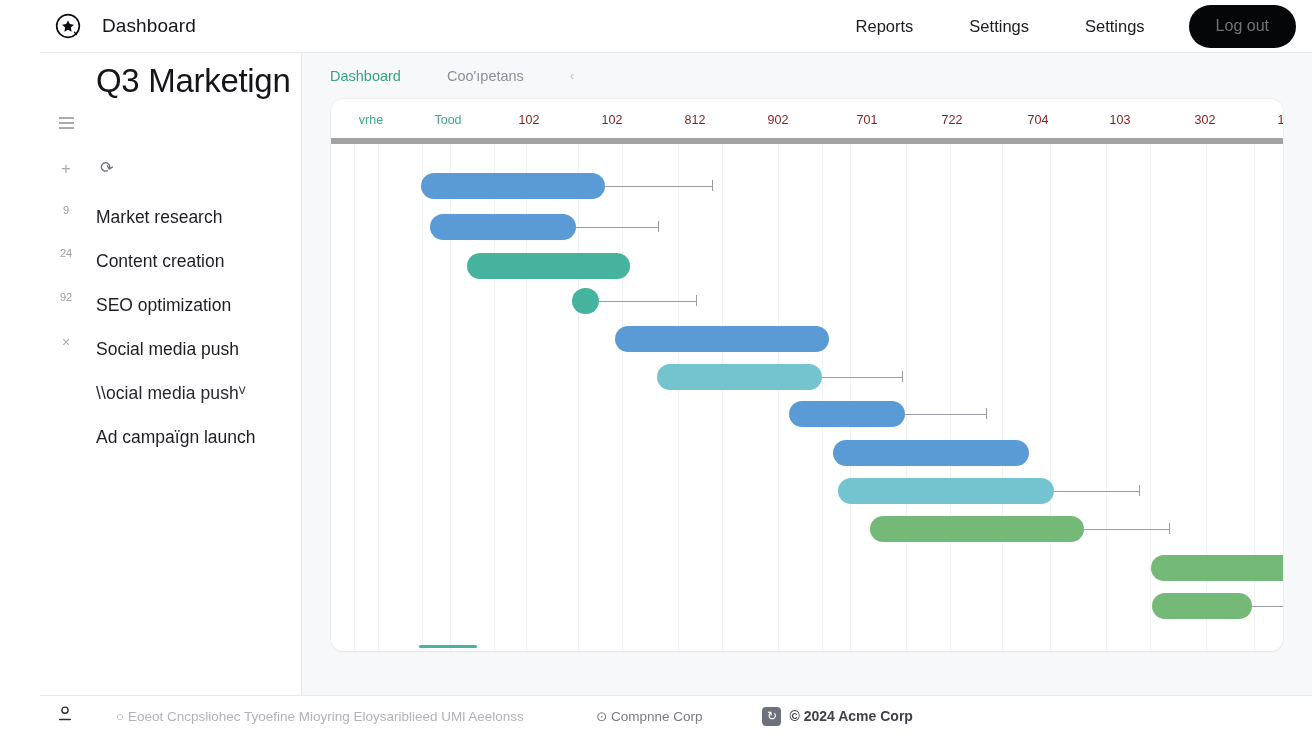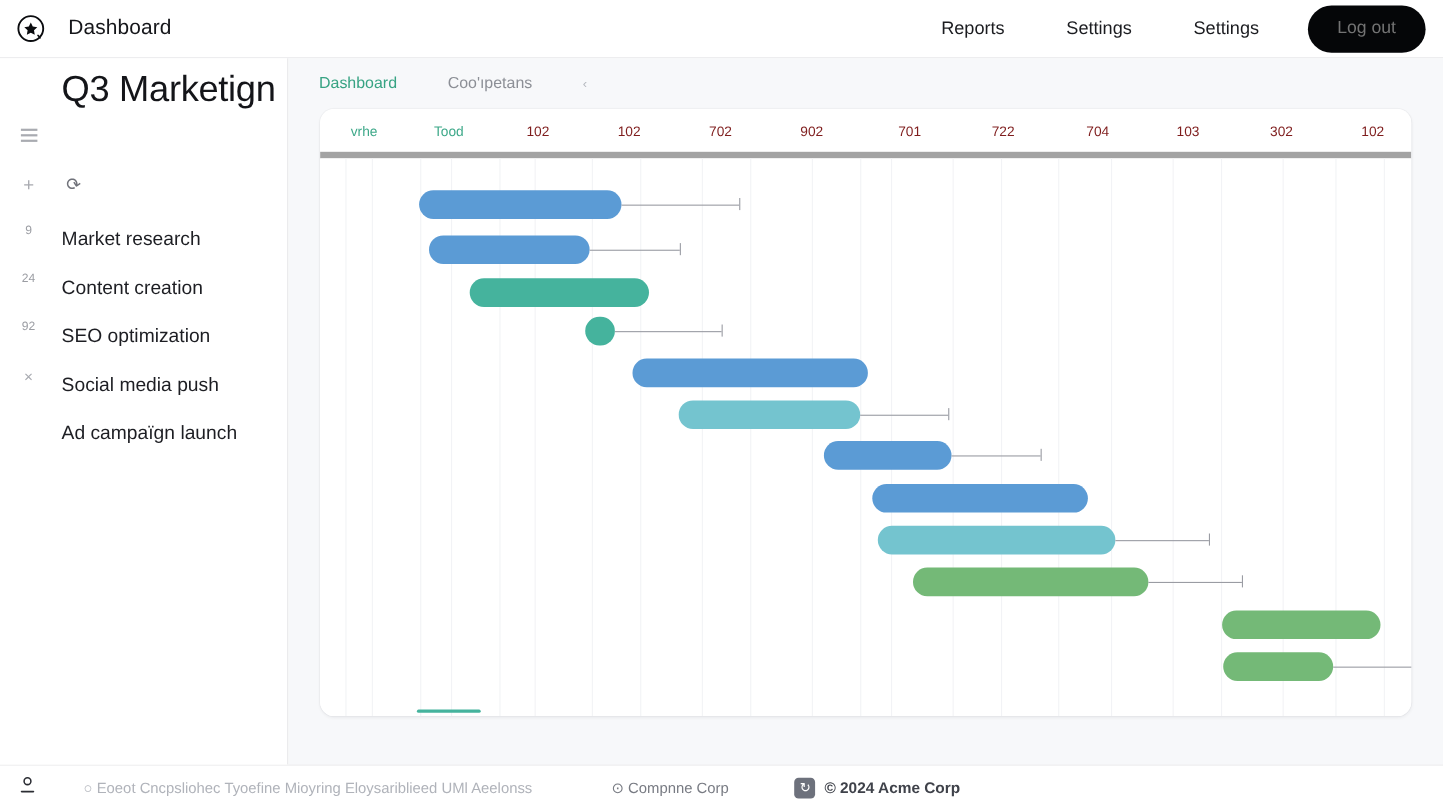--- a/index.html
+++ b/index.html
@@ -1,21 +1,21 @@
 <!DOCTYPE html>
 <html><head>
 <meta charset="utf-8">
 <style>
   * { box-sizing: border-box; margin: 0; padding: 0; }
   html, body {
     width: 1312px; height: 736px;
     font-family: "Liberation Sans", sans-serif;
     background: #ffffff; overflow: hidden;
   }
-  .app { position: relative; width: 1312px; height: 736px; display: flex; flex-direction: column; }
+  .app { position: relative; width: 1312px; height: 736px; display: flex; flex-direction: column; padding-left: 40px; }
 
   
   .topbar {
     height: 53px; flex: 0 0 53px; background: #fff;
     border-bottom: 1px solid #e9e9ec;
     display: flex; align-items: center; padding: 0 16px 0 14px;
   }
   .logo-mark { width: 28px; height: 28px; flex: 0 0 28px; position: relative; margin-right: 20px; }
   .logo-mark svg { display: block; }
   .brand-title { font-size: 19px; color: #15161a; letter-spacing: .1px; }
@@ -175,41 +175,42 @@
       </div>
 
       <div class="side-title">Q3 Marketign</div>
       <div class="side-refresh">⟳</div>
 
       <ul class="side-list">
         <li>Market research</li>
         <li>Content creation</li>
         <li>SEO optimization</li>
         <li>Social media push</li>
+        <li class="glitch">\\ocial media pushⱽ</li>
         <li>Ad campaïgn launch</li>
       </ul>
     </aside>
 
     <main class="main">
 
       <div class="tabs">
         <div class="tab active">Dashboard</div>
         <div class="tab">Coo'ıpetans</div>
         <div class="tab-chevron">‹</div>
       </div>
 
       <div class="panel-wrap">
         <div class="panel">
 
           <div class="panel-head" id="panel-head">
               <div class="colhead c0" style="left: 40px;">vrhe</div>
               <div class="colhead c1" style="left: 117px;">Tood</div>
               <div class="colhead" style="left: 198px;">102</div>
               <div class="colhead" style="left: 281px;">102</div>
-              <div class="colhead" style="left: 364px;">702</div>
+              <div class="colhead" style="left: 364px;">812</div>
               <div class="colhead" style="left: 447px;">902</div>
               <div class="colhead" style="left: 536px;">701</div>
               <div class="colhead" style="left: 621px;">722</div>
               <div class="colhead" style="left: 707px;">704</div>
               <div class="colhead" style="left: 789px;">103</div>
               <div class="colhead" style="left: 874px;">302</div>
               <div class="colhead" style="left: 957px;">102</div>
             </div>
 
           <div class="plot" id="plot">

